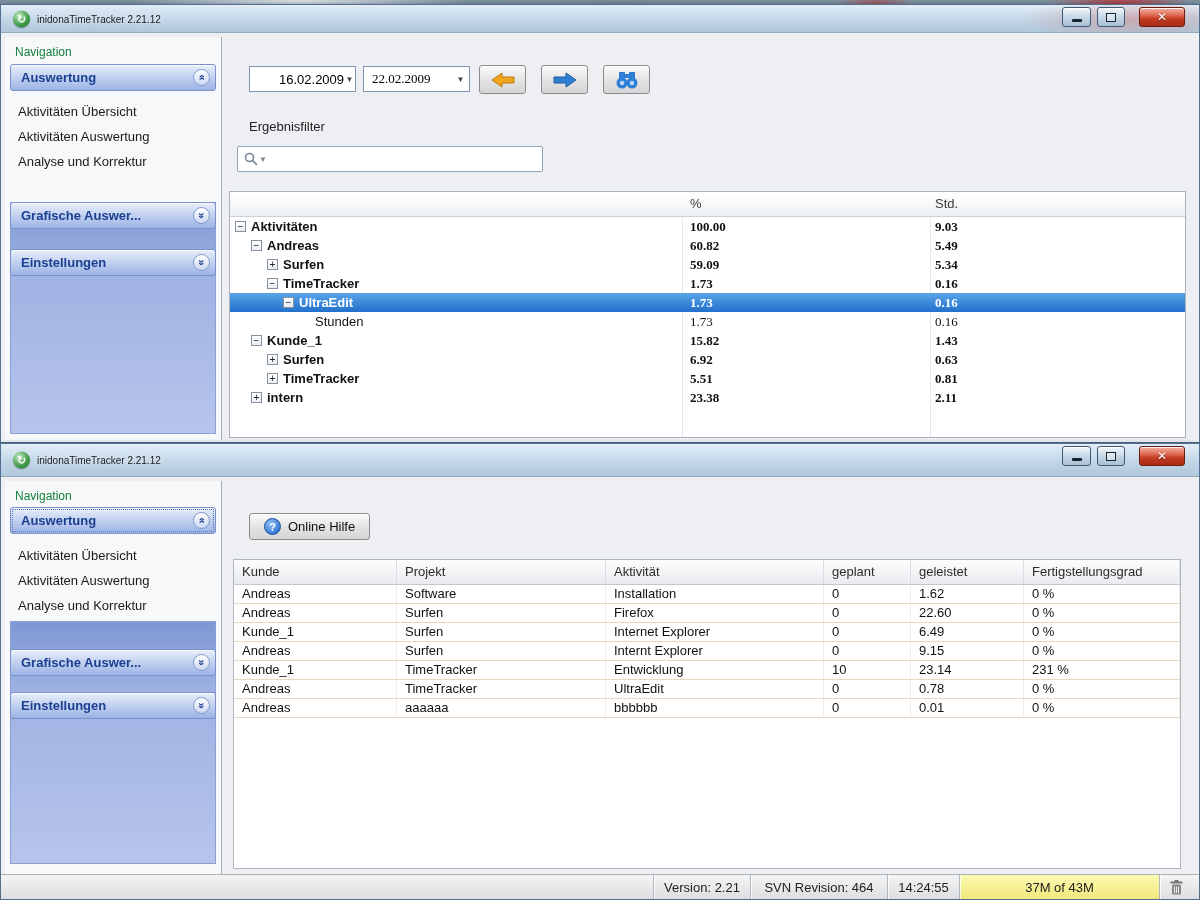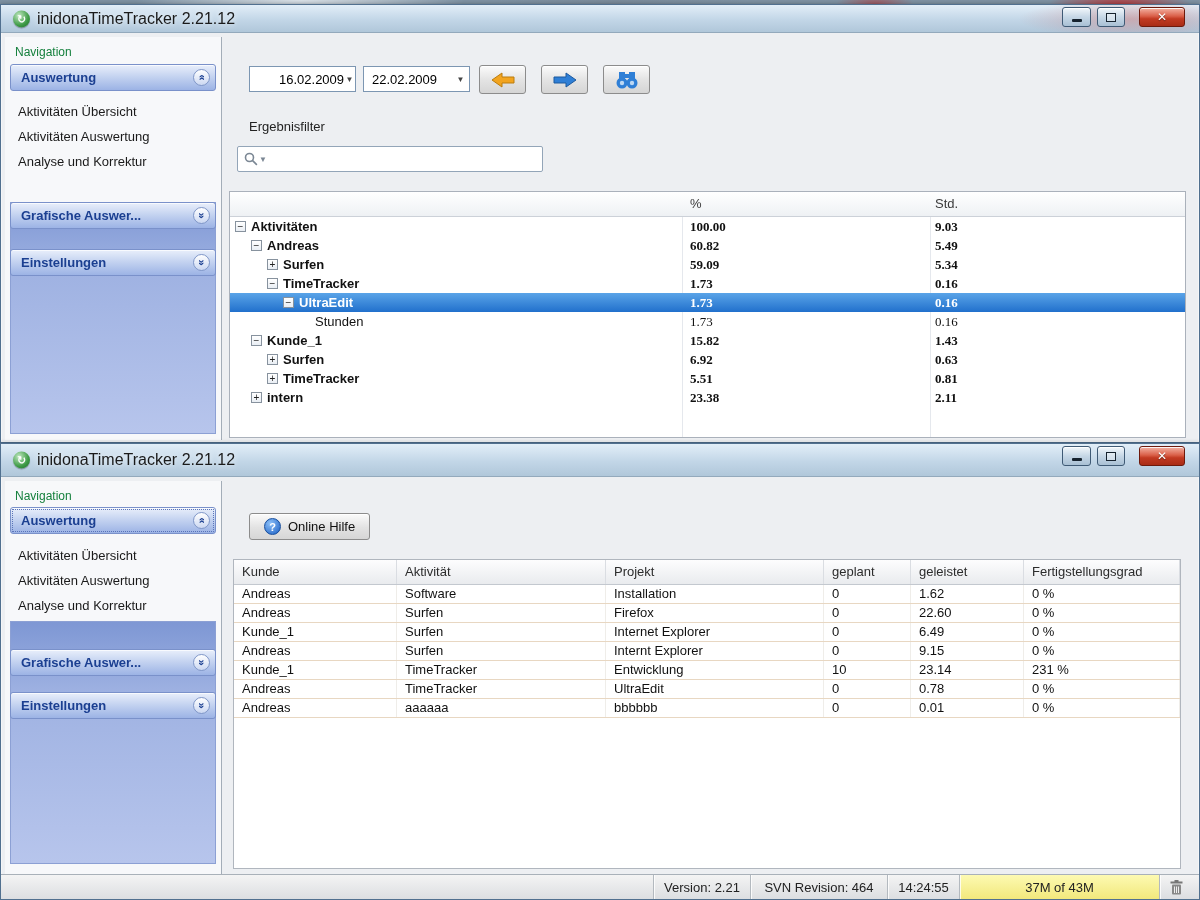--- a/index.html
+++ b/index.html
@@ -46,21 +46,21 @@
   .app-icon {
     position: absolute; left: 12px; top: 50%; transform: translateY(-50%);
     width: 17px; height: 17px; border-radius: 50%;
     background: radial-gradient(circle at 35% 30%, #bfe8c0, #3d9a45 60%, #1f6b2a);
     color: #fff; font-size: 11px; font-weight: bold;
     display: flex; align-items: center; justify-content: center;
     box-shadow: 0 1px 1px rgba(0,0,0,.3);
   }
   .title {
     position: absolute; left: 36px; top: 50%; transform: translateY(-50%);
-    font-size: 16px; color: #1a1a1a; text-shadow: 0 0 6px rgba(255,255,255,.95);
+    font-size: 10px; color: #1a1a1a; text-shadow: 0 0 6px rgba(255,255,255,.95);
     white-space: nowrap;
   }
   .win-controls { position: absolute; top: 2px; right: 14px; display: flex; gap: 6px; }
   .wbtn {
     height: 20px; border: 1px solid #3f5a75; border-radius: 3px;
     display: flex; align-items: center; justify-content: center;
     background: linear-gradient(#f2f7fb, #c6d7e6 50%, #a9c0d4);
     box-shadow: inset 0 1px 0 rgba(255,255,255,.85);
     cursor: pointer;
   }
@@ -126,21 +126,21 @@
   #win1 .main { left: 221px; top: 28px; right: 0; bottom: 2px; }
   #win2 .main { left: 221px; top: 33px; right: 0; bottom: 25px; }
 
   
   .combo {
     position: absolute; width: 107px; height: 26px; background: #fff;
     border: 1px solid #7c96b2; display: flex; align-items: center;
     padding-left: 8px; cursor: pointer;
   }
   .combo1 { left: 27px; top: 33px; padding-left: 29px; }
-  .combo2 { left: 141px; top: 33px; }
+  .combo2 { left: 141px; top: 33px; font-family: Liberation Serif, serif; }
   .combo-value { font-size: 13px; color: #000; }
   .combo-arrow {
     margin-left: auto; width: 17px; height: 100%; font-size: 8px; color: #444;
     display: flex; align-items: center; justify-content: center;
   }
   .tool-btn {
     position: absolute; width: 47px; height: 29px;
     border: 1px solid #8c8c8c; border-radius: 3px;
     background: linear-gradient(#fbfbfb, #e4e4e4 50%, #d5d5d5);
     box-shadow: inset 0 1px 0 #fff;
@@ -490,22 +490,22 @@
   <div class="main">
     <div class="help-btn">
       <span class="help-icon">?</span>
       <span>Online Hilfe</span>
     </div>
 
     <div class="grid-table">
       <div class="grid-header" id="table-header">
 
       <div class="hcell">Kunde</div>
+          <div class="hcell">Projekt</div>
           <div class="hcell">Aktivität</div>
-          <div class="hcell">Projekt</div>
           <div class="hcell">geplant</div>
           <div class="hcell">geleistet</div>
           <div class="hcell">Fertigstellungsgrad</div>
         </div>
       <div id="table-rows">
           <div class="grid-row">
             <div class="cell">Andreas</div>
             <div class="cell">Software</div>
             <div class="cell">Installation</div>
             <div class="cell">0</div>

